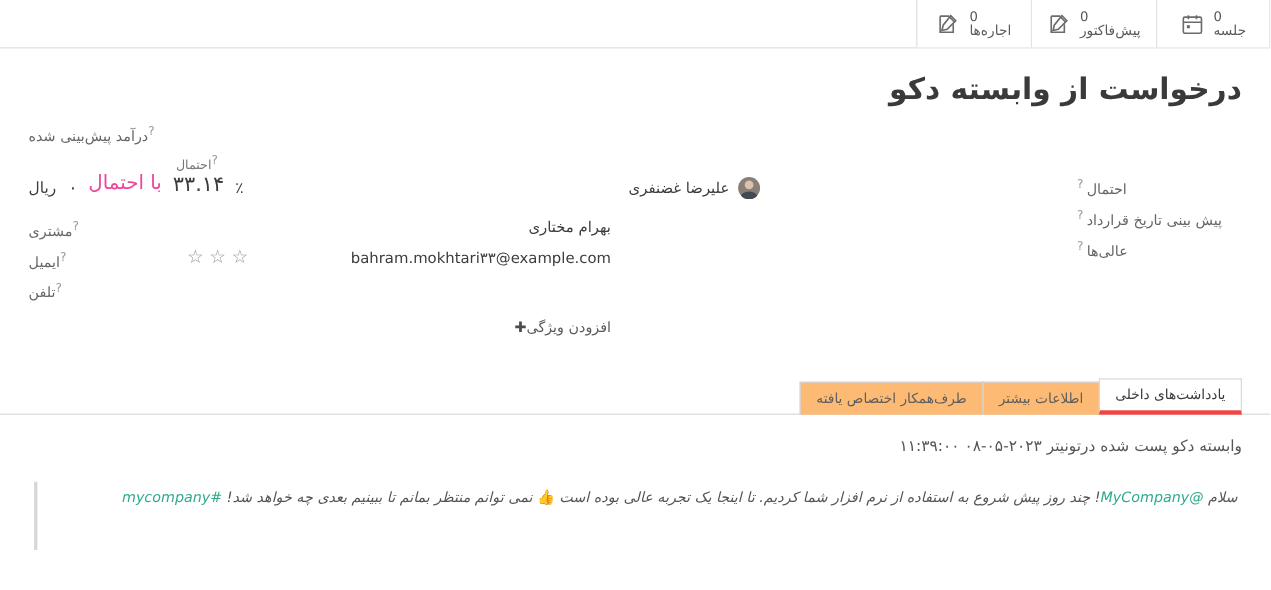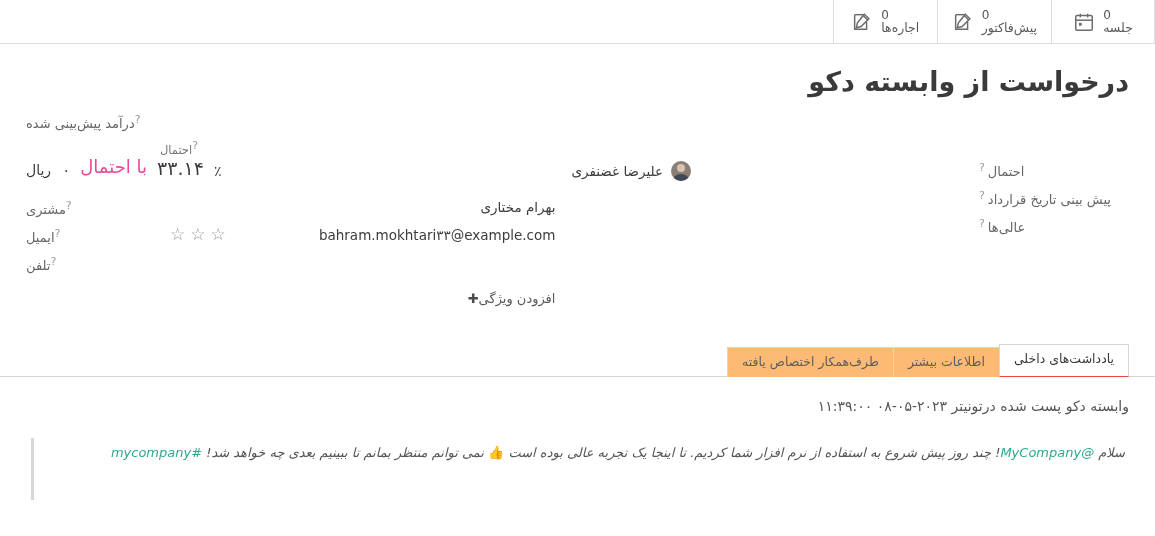--- a/index.html
+++ b/index.html
@@ -195,21 +195,21 @@
     cursor: pointer;
     white-space: nowrap;
     height: 30px;
   }
   .tab.active {
     background: #ffffff;
     color: #3a3a3a;
     position: relative;
     z-index: 2;
     height: 33px;
-    border-bottom: 1px solid #ef4444;
+    border-bottom: 4px solid #ef4444;
   }
 
   
   .log {
     position: absolute;
     top: 390px; right: 0; left: 0;
     padding: 0 26px;
   }
   .log-head {
     text-align: right;

